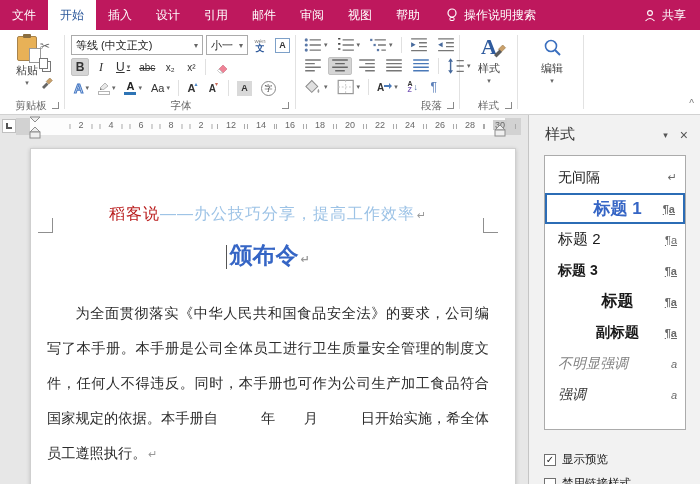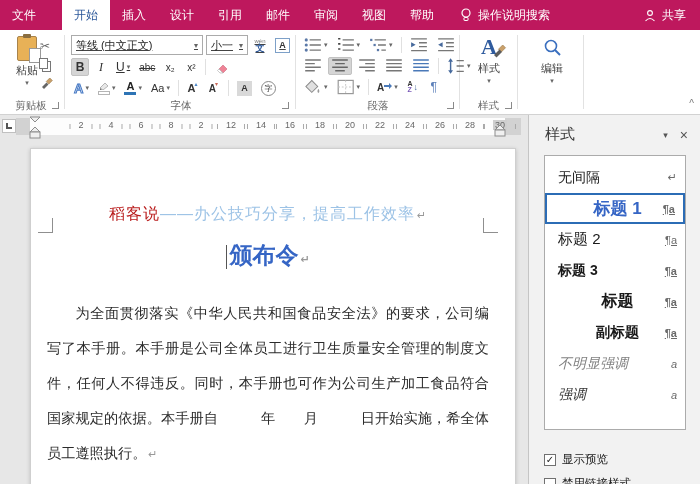--- a/index.html
+++ b/index.html
@@ -4,21 +4,21 @@
 <style>
   * { margin:0; padding:0; box-sizing:border-box; }
   html,body { width:700px; height:484px; overflow:hidden;
     font-family:"Liberation Sans","DejaVu Sans",sans-serif; }
   .app { position:relative; width:700px; height:484px; background:#fff; }
 
   
   .tabbar { position:absolute; left:0; top:0; width:700px; height:30px;
     background:#be185d; display:flex; align-items:stretch; color:#fff; font-size:12px; }
   .tab { display:flex; align-items:center; padding:0 12px; cursor:default; }
-  .tab.active { background:#fff; color:#2B579A;margin-left:14px; }
+  .tab.active { background:#fff; color:#2B579A; }
   .tellme { display:flex; align-items:center; gap:6px; margin-left:14px; }
   .spacer { flex:1; }
   .share { display:flex; align-items:center; gap:5px; padding:0 14px; }
 
   
   .ribbon { position:absolute; left:0; top:30px; width:700px; height:85px;
     background:#fff; border-bottom:1px solid #d2d2d2; font-size:11px; color:#444; }
   .gdiv { position:absolute; top:5px; height:74px; width:1px; background:#e2e2e2; }
   .row { position:absolute; display:flex; align-items:center; gap:3px; }
   .btn { display:inline-flex; align-items:center; justify-content:center;
@@ -201,21 +201,21 @@
           <svg width="14" height="13" viewBox="0 0 14 13">
               <rect x="8.5" y="0.5" width="3.6" height="5" fill="#caa06a" stroke="#9a7c4e" stroke-width="0.6" transform="rotate(45 10.3 3)"></rect>
               <path d="M3 9 L7.5 4.5 L9.5 6.5 L5 11 Z" fill="#666"></path>
             </svg>
         </span>
       </span>
     </div>
     <div class="glabel" style="left:0; width:62px;">剪贴板</div>
     <div class="launcher" style="left:52px;"></div>
 
-    <div class="row" style="left:71px; top:5px;text-decoration:underline;">
+    <div class="row" style="left:71px; top:5px;">
       <span class="combo" style="width:132px;">
           <span>等线 (中文正文)</span>
         </span>
       <span class="combo" style="width:42px;">
           <span>小一</span>
         </span>
       <span class="btn">
         <span class="pinyin">
           <span class="top">wén</span>
           <span class="bottom">文</span>
@@ -377,21 +377,21 @@
       </span>
       <span class="btn">
         <span style="display:inline-flex;flex-direction:column;line-height:6.5px;font-size:7px;font-weight:bold;">
           <span style="color:#333;">A</span>
           <span style="color:#7a5ab8;">Z</span>
         </span>
         <span style="color:#46699c;font-size:9px;margin-left:1px;">↓</span>
       </span>
       <span class="btn" style="color:#5b7fb9;font-size:12px;">¶</span>
     </div>
-    <div class="glabel" style="left:297px; width:162px;">段落</div>
+    <div class="glabel" style="left:280px; width:162px;text-align:right;">段落</div>
     <div class="launcher" style="left:447px;"></div>
 
     <div class="bigbtn" style="left:466px; top:3px;">
       <span class="stylesA">A
         <svg width="16" height="14" viewBox="0 0 16 14">
             <rect x="9" y="0.5" width="4" height="6" fill="#caa06a" stroke="#9a7c4e" stroke-width="0.6" transform="rotate(45 11 3.5)"></rect>
             <path d="M3 10 L8.5 4.5 L11 7 L5.5 12.5 Z" fill="#5d5d5d"></path>
           </svg>
       </span>
       <span class="lbl">样式</span>

